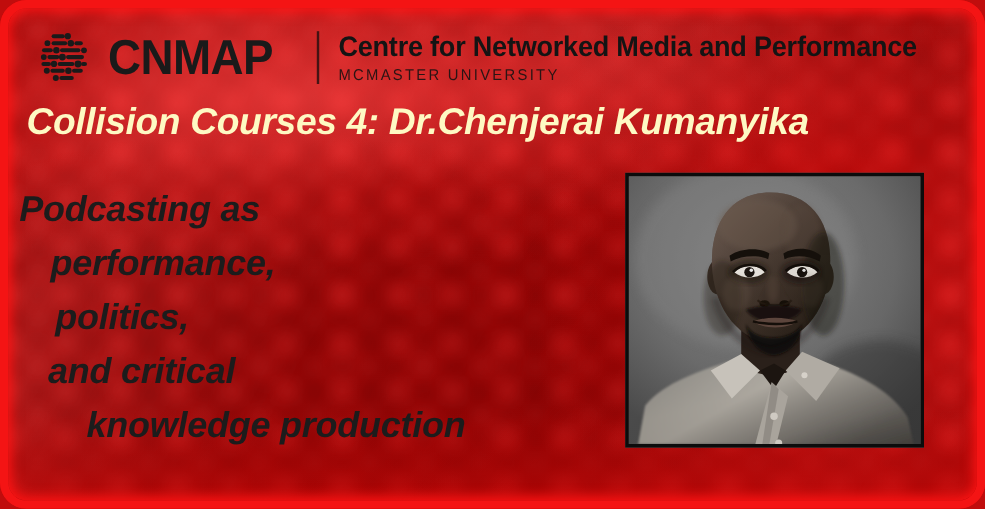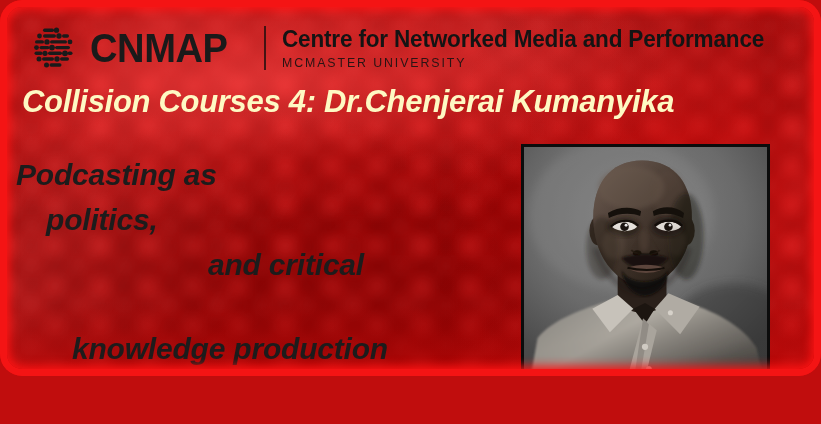--- a/index.html
+++ b/index.html
@@ -9,21 +9,21 @@
     height: 424px;
     overflow: hidden;
     background: #c00d0d;
     font-family: "Liberation Sans", sans-serif;
   }
 
   
   #slide {
     position: relative;
     width: 821px;
-    height: 376px;
+    height: 424px;
     background: #ee1212;
     border-radius: 22px;
     overflow: hidden;
   }
 
   
   #frame-border {
     position: absolute;
     inset: 0;
     border-radius: 22px;
@@ -167,22 +167,22 @@
     font-weight: 700;
     font-style: italic;
     color: #1c1c1c;
     letter-spacing: -0.2px;
     line-height: 45px;
     white-space: nowrap;
   }
   .body-line.i0 { padding-left: 16px; }
   .body-line.i1 { padding-left: 42px; }
   .body-line.i2 { padding-left: 46px; }
-  .body-line.i3 { padding-left: 52px; text-align: center; }
-  .body-line.i4 { padding-left: 72px; margin-top: 39px; }
+  .body-line.i3 { padding-left: 40px; }
+  .body-line.i4 { padding-left: 72px; }
 
   
   #portrait {
     position: absolute;
     left: 521px; top: 144px;
     width: 249px; height: 229px;
     border: 3px solid #0c0c0c;
     background: #6d6d6d;
     overflow: hidden;
     z-index: 20;
@@ -251,20 +251,21 @@
     <span id="header-text">
       <div id="centre-line">Centre for Networked Media and Performance</div>
       <div id="university-line">MCMASTER UNIVERSITY</div>
     </span>
   </div>
 
   <div id="title">Collision Courses 4: Dr.Chenjerai Kumanyika</div>
 
   <div id="body-lines">
     <div class="body-line i0">Podcasting as</div>
+    <div class="body-line i1">performance,</div>
     <div class="body-line i2">politics,</div>
     <div class="body-line i3">and critical</div>
     <div class="body-line i4">knowledge production</div>
   </div>
 
   <div id="portrait">
     <svg viewBox="0 0 249 229" xmlns="http://www.w3.org/2000/svg" preserveAspectRatio="xMidYMid slice" aria-hidden="true">
       <defs>
         <linearGradient id="studioBg" x1="0" y1="0" x2="1" y2="1">
           <stop offset="0%" stop-color="#7e7e7e"></stop>

